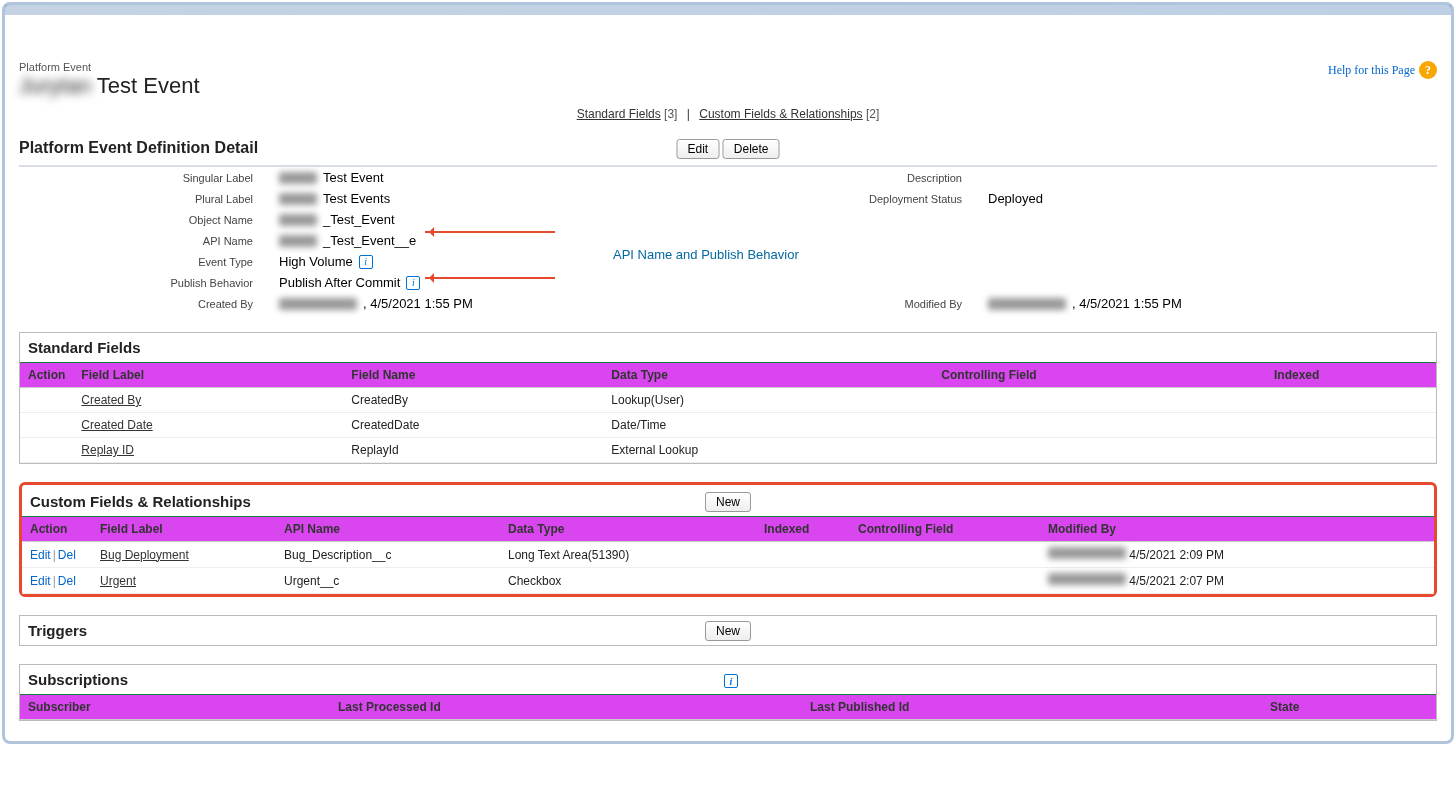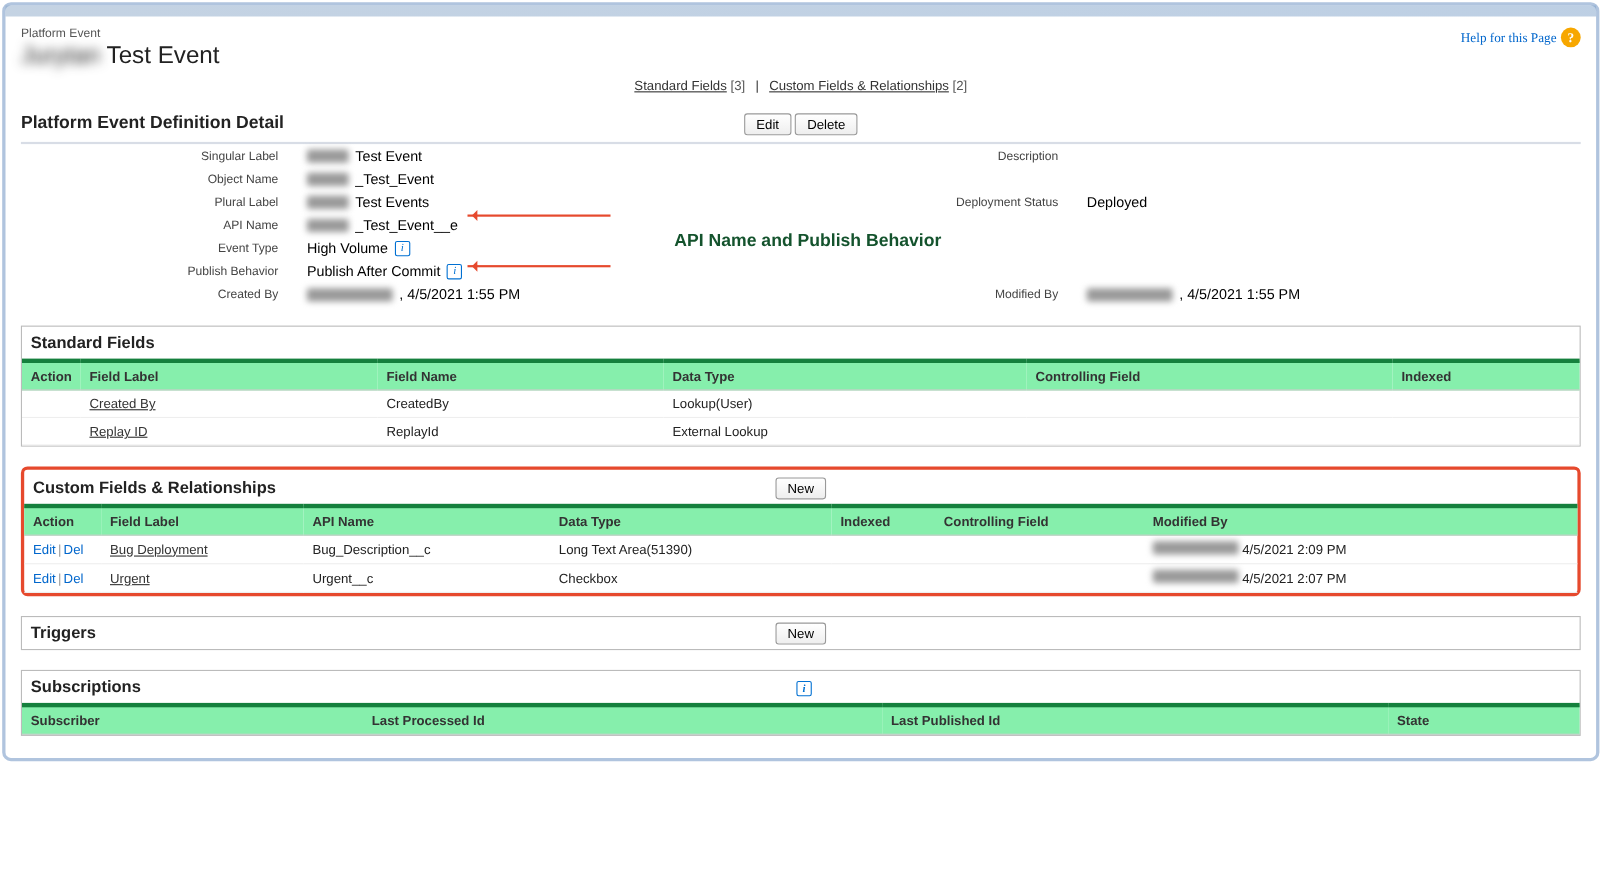--- a/index.html
+++ b/index.html
@@ -6,21 +6,21 @@
 body { font-family: Arial, Helvetica, sans-serif; font-size: 13px; color: #222; background: #fff; }
 .page-wrap { border: 3px solid #b0c4de; border-radius: 8px; margin: 2px; background: #fff; }
 .page-header { padding: 16px 20px; display: flex; align-items: center; gap: 12px; border-bottom: 1px solid #ddd; }
 .header-icon { width: 48px; height: 48px; background: #0070d2; border-radius: 6px; display: flex; align-items: center; justify-content: center; }
 .header-icon svg { width: 28px; height: 28px; }
 .header-text-sub { color: #0070d2; font-size: 11px; font-weight: 400; letter-spacing: 0.5px; }
 .header-text-main { font-size: 22px; font-weight: 700; color: #222; }
 .wave-strip { height: 10px; background: linear-gradient(90deg, #8aa7c7 0, #7ca0c9 100%); opacity: 0.5; }
 .content { padding: 10px 14px 20px 14px; }
 .title-row { position: relative; margin-bottom: 4px; }
-.title-sub { font-size: 11px; color: #555; }
+.title-sub { font-size: 11px; color: #555; margin-top: 36px; }
 .title-main { font-size: 22px; color: #222; }
 .title-main .blurred { filter: blur(5px); }
 .help-link { position: absolute; right: 0; top: 0; display: flex; align-items: center; gap: 4px; font-size: 12px; font-family: Liberation Serif, serif; }
 .help-link a { color: #0066cc; text-decoration: none; }
 .help-circle { width: 18px; height: 18px; border-radius: 50%; background: #f7a700; display: flex; align-items: center; justify-content: center; color: #fff; font-weight: bold; font-size: 12px; }
 .anchor-nav { text-align: center; margin: 8px 0 18px 0; font-size: 12px; }
 .anchor-nav a { color: #333; text-decoration: underline; }
 .anchor-nav .count { color: #555; }
 .anchor-nav .sep { margin: 0 6px; color: #333; }
 .section-header { display: flex; align-items: flex-start; margin-bottom: 8px; }
@@ -35,30 +35,30 @@
 .detail-cell.left { flex: 0 0 50%; }
 .detail-cell.right { flex: 0 0 50%; }
 .detail-label { width: 256px; text-align: right; font-size: 11px; color: #444; padding-right: 26px; padding-top: 2px; }
 .detail-value { flex: 1; font-size: 13px; color: #000; display: flex; align-items: center; gap: 6px; }
 .blurred-chip { display: inline-block; width: 38px; height: 12px; background: #999; filter: blur(3px); border-radius: 2px; }
 .blurred-chip.wide { width: 78px; }
 .info-i { display: inline-flex; width: 14px; height: 14px; border: 1px solid #0070d2; color: #0070d2; font-size: 10px; align-items: center; justify-content: center; border-radius: 2px; font-family: Georgia, serif; font-style: italic; }
 .arrow-annot { position: absolute; display: flex; align-items: center; gap: 6px; pointer-events: none; }
 .arrow-line { height: 2px; background: #e6492d; position: relative; }
 .arrow-line::before { content: ""; position: absolute; left: -1px; top: -4px; border: 5px solid transparent; border-right-color: #e6492d; }
-.annot-text { color: #14532d; font-size: 16px; font-weight: 700; white-space: nowrap; }
+.annot-text { color: #0369a1; font-size: 13px; font-weight: 400; white-space: nowrap; }
 .detail-container { position: relative; }
 .section-block { margin-top: 18px; border: 2px solid #445a7a; border-top: 2px solid #445a7a; }
 .section-block.highlighted { border: 3px solid #e6492d; border-radius: 6px; }
 .section-block .sec-title-bar { padding: 6px 8px; font-size: 15px; font-weight: 700; display: flex; align-items: center; position: relative; }
 .section-block.highlighted .sec-title-bar { padding-top: 8px; }
 .sec-title-bar .sec-title { flex: 0 0 auto; }
 .sec-title-bar .sec-btns { position: absolute; left: 50%; transform: translateX(-50%); }
 table.grid { width: 100%; border-collapse: collapse; font-size: 12px; }
-table.grid th { background: #86efac; border-top: 4px solid #15803d; border-bottom: 1px solid #ccc; text-align: left; padding: 5px 8px; font-weight: 700; color: #333; }
+table.grid th { background: #d946ef; border-top: 1px solid #15803d; border-bottom: 1px solid #ccc; text-align: left; padding: 5px 8px; font-weight: 700; color: #333; }
 table.grid td { padding: 5px 8px; border-bottom: 1px solid #eee; }
 .link { color: #0066cc; text-decoration: none; }
 .link.u { text-decoration: underline; color: #333; }
 .action-sep { color: #999; margin: 0 2px; }
 .triggers-empty { padding: 12px; font-size: 13px; color: #333; }
 .sub-info-i { display: inline-flex; width: 14px; height: 14px; border: 1px solid #0070d2; color: #0070d2; font-size: 10px; align-items: center; justify-content: center; border-radius: 2px; font-family: Georgia, serif; font-style: italic; margin-left: 6px; }
 #standard-fields-block, #triggers-block, #subscriptions-block { border: 1px solid #bbb; }
 </style>
 </head>
 <body>
@@ -104,38 +104,38 @@
                 <span> Test Event</span>
               </div>
             </div>
           <div class="detail-cell right">
               <div class="detail-label">Description</div>
               <div class="detail-value"></div>
             </div>
         </div>
         <div class="detail-row">
           <div class="detail-cell left">
-              <div class="detail-label">Object Name</div>
-              <div class="detail-value">
-                <span class="blurred-chip"></span>
-                <span>_Test_Event</span>
-              </div>
-            </div>
-        </div>
-        <div class="detail-row">
-          <div class="detail-cell left">
               <div class="detail-label">Plural Label</div>
               <div class="detail-value">
                 <span class="blurred-chip"></span>
                 <span> Test Events</span>
               </div>
             </div>
           <div class="detail-cell right">
               <div class="detail-label">Deployment Status</div>
               <div class="detail-value">Deployed</div>
+            </div>
+        </div>
+        <div class="detail-row">
+          <div class="detail-cell left">
+              <div class="detail-label">Object Name</div>
+              <div class="detail-value">
+                <span class="blurred-chip"></span>
+                <span>_Test_Event</span>
+              </div>
             </div>
         </div>
         <div class="detail-row">
           <div class="detail-cell left">
               <div class="detail-label">API Name</div>
               <div class="detail-value">
                 <span class="blurred-chip"></span>
                 <span>_Test_Event__e</span>
               </div>
             </div>
@@ -200,20 +200,28 @@
           <th>Controlling Field</th>
           <th style="width:170px;">Indexed</th>
         </tr>
           </thead>
         <tbody id="std-body">
             <tr>
               <td></td>
     <td><a href="#" class="link u">Created By</a></td>
     <td>CreatedBy</td>
     <td>Lookup(User)</td>
+    <td></td>
+              <td></td>
+            </tr>
+            <tr>
+              <td></td>
+    <td><a href="#" class="link u">Created Date</a></td>
+    <td>CreatedDate</td>
+    <td>Date/Time</td>
     <td></td>
               <td></td>
             </tr>
             <tr>
               <td></td>
     <td><a href="#" class="link u">Replay ID</a></td>
     <td>ReplayId</td>
     <td>External Lookup</td>
     <td></td>
               <td></td>

